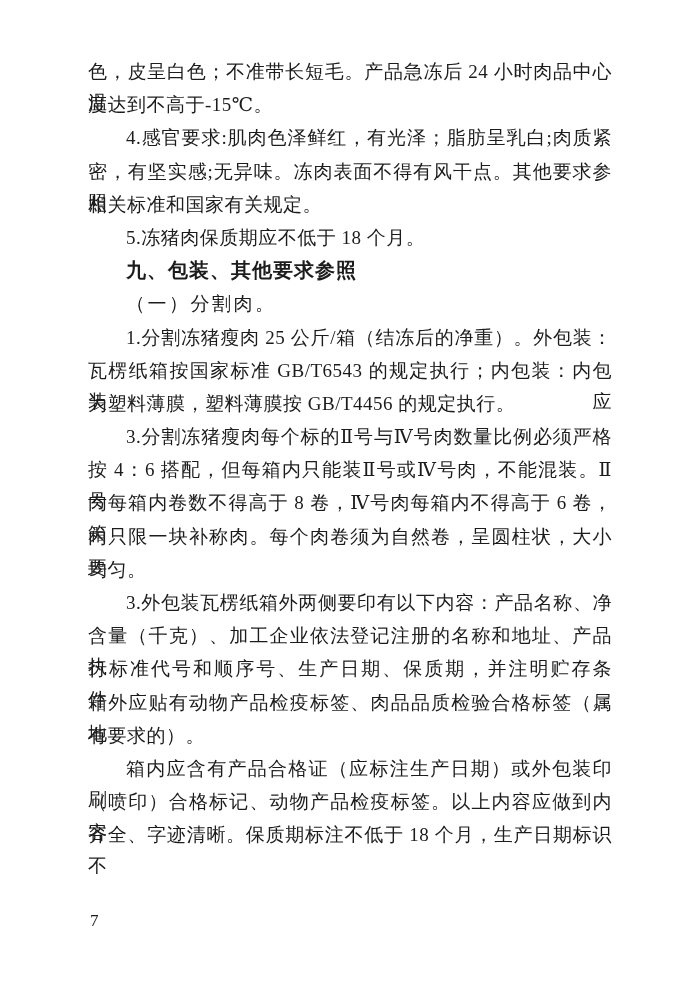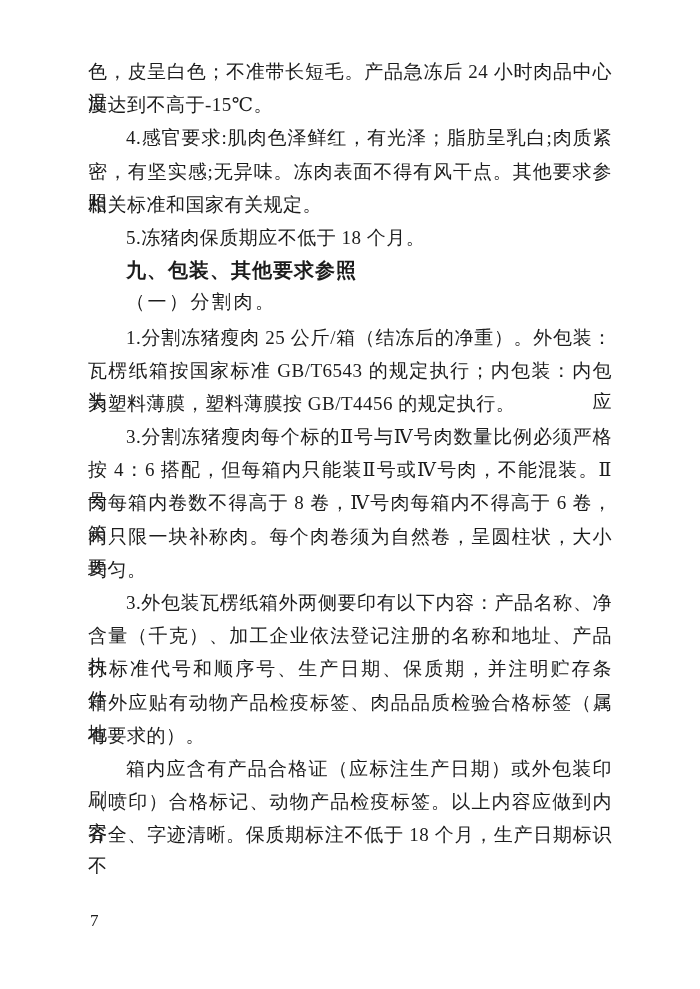--- a/index.html
+++ b/index.html
@@ -39,21 +39,20 @@
     text-indent: 38px;
   }
   .block-heading .line {
     font-family: "Liberation Sans", "DejaVu Sans", sans-serif;
     font-weight: bold;
     font-size: 20px;
     letter-spacing: 1px;
   }
   .block-subheading .line {
     letter-spacing: 2.5px;
-    font-family: Liberation Mono, monospace;
   }
   .footer {
     position: absolute;
     left: 90px;
     top: 910px;
     font-size: 17px;
     line-height: 22px;
     font-family: "Liberation Serif", "DejaVu Serif", serif;
     color: #1c1c1c;
   }

